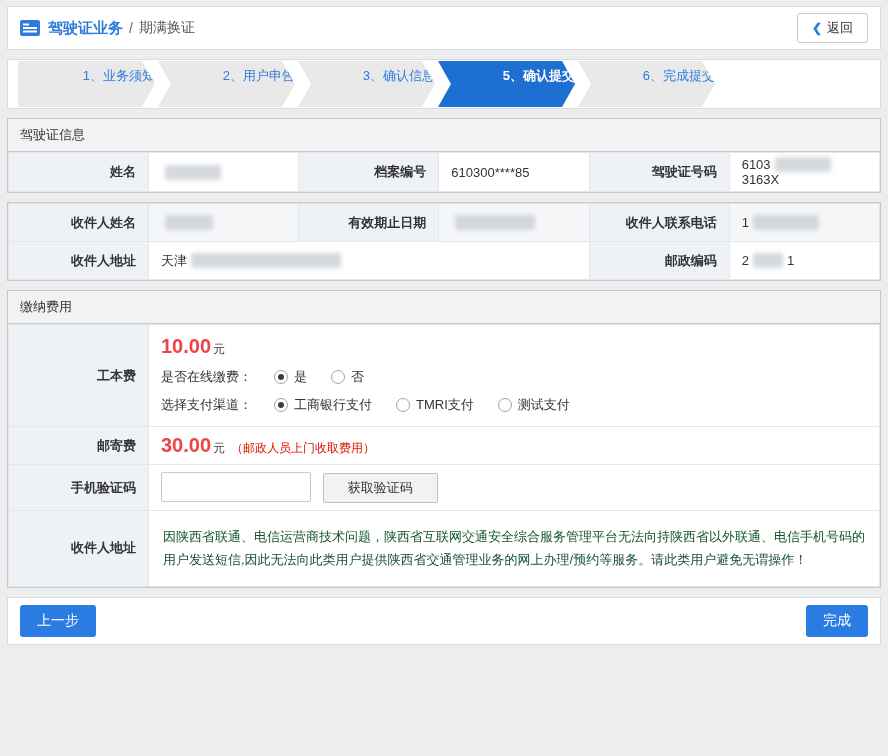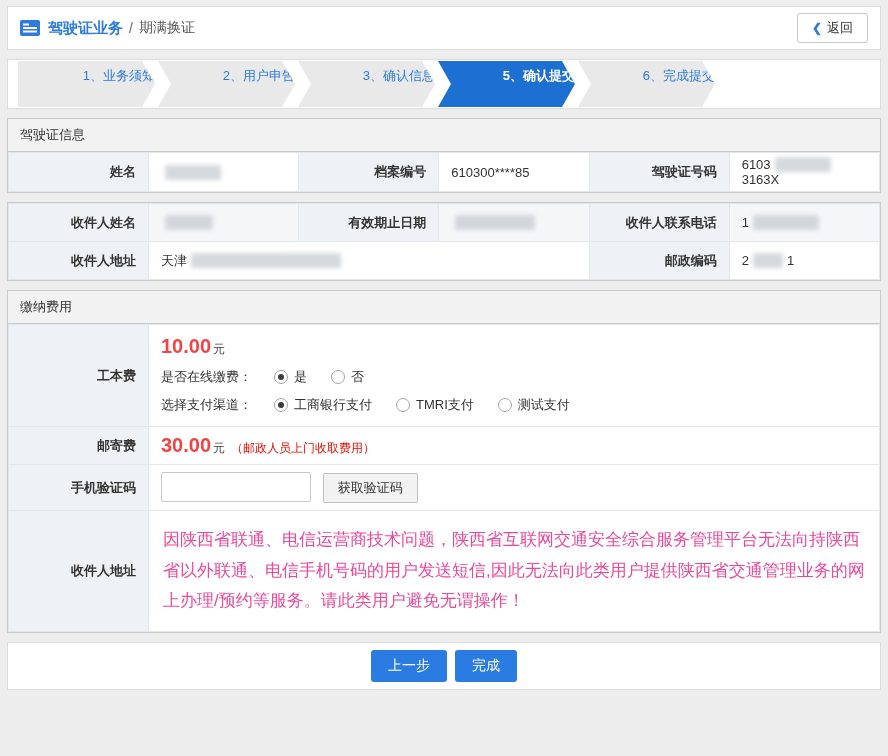--- a/index.html
+++ b/index.html
@@ -45,27 +45,27 @@
   .fee-amt{color:#ef4444;font-size:20px;font-weight:bold}
   .fee-unit{color:#444;font-size:12px;margin-left:2px}
   .fee-note{color:#e01000;font-size:12px;margin-left:6px}
   .opt-line{margin-top:10px;display:flex;align-items:center;font-size:13px;color:#333}
   .opt-label{margin-right:22px}
   .radio{display:inline-flex;align-items:center;margin-right:24px;cursor:pointer}
   .rb{width:14px;height:14px;border:1px solid #a5a5a5;border-radius:50%;background:#fff;display:inline-block;margin-right:6px;position:relative;flex:none}
   .rb.checked::after{content:"";position:absolute;left:3px;top:3px;width:6px;height:6px;border-radius:50%;background:#3c3c3c}
 
   .captcha-input{width:150px;height:30px;border:1px solid #c9c9c9;border-radius:2px;padding:0 8px;font-size:13px;font-family:inherit}
-  .captcha-btn{height:30px;margin-left:8px;padding:0 14px;border:1px solid #c0c0c0;background:#f2f2f2;color:#333;font-size:13px;border-radius:2px;cursor:pointer;font-family:inherit}
-
-  .sms-text{color:#ec4899;line-height:1.8;font-size:17px;padding:4px 0}
+  .captcha-btn{height:30px;margin-left:8px;padding:0 24px;border:1px solid #c0c0c0;background:#f2f2f2;color:#333;font-size:13px;border-radius:2px;cursor:pointer;font-family:inherit}
+
+  .sms-text{color:#14532d;line-height:1.8;font-size:13px;padding:4px 0}
   .sms-cell{padding:10px 14px !important}
 
   
-  .footer{display:flex;justify-content:center;align-items:center;height:48px;padding:0 12px;gap:8px}
+  .footer{display:flex;justify-content:space-between;align-items:center;height:48px;padding:0 12px;gap:8px}
   .btn-blue{background:#2b7ce2;color:#fff;border:none;border-radius:3px;height:32px;padding:0 17px;font-size:14px;cursor:pointer;font-family:inherit}
 </style>
 </head>
 <body>
 
 <div class="wrap">
 
   <div class="card topbar">
     <span class="doc-icon">
       <svg width="20" height="16" viewBox="0 0 20 16">

